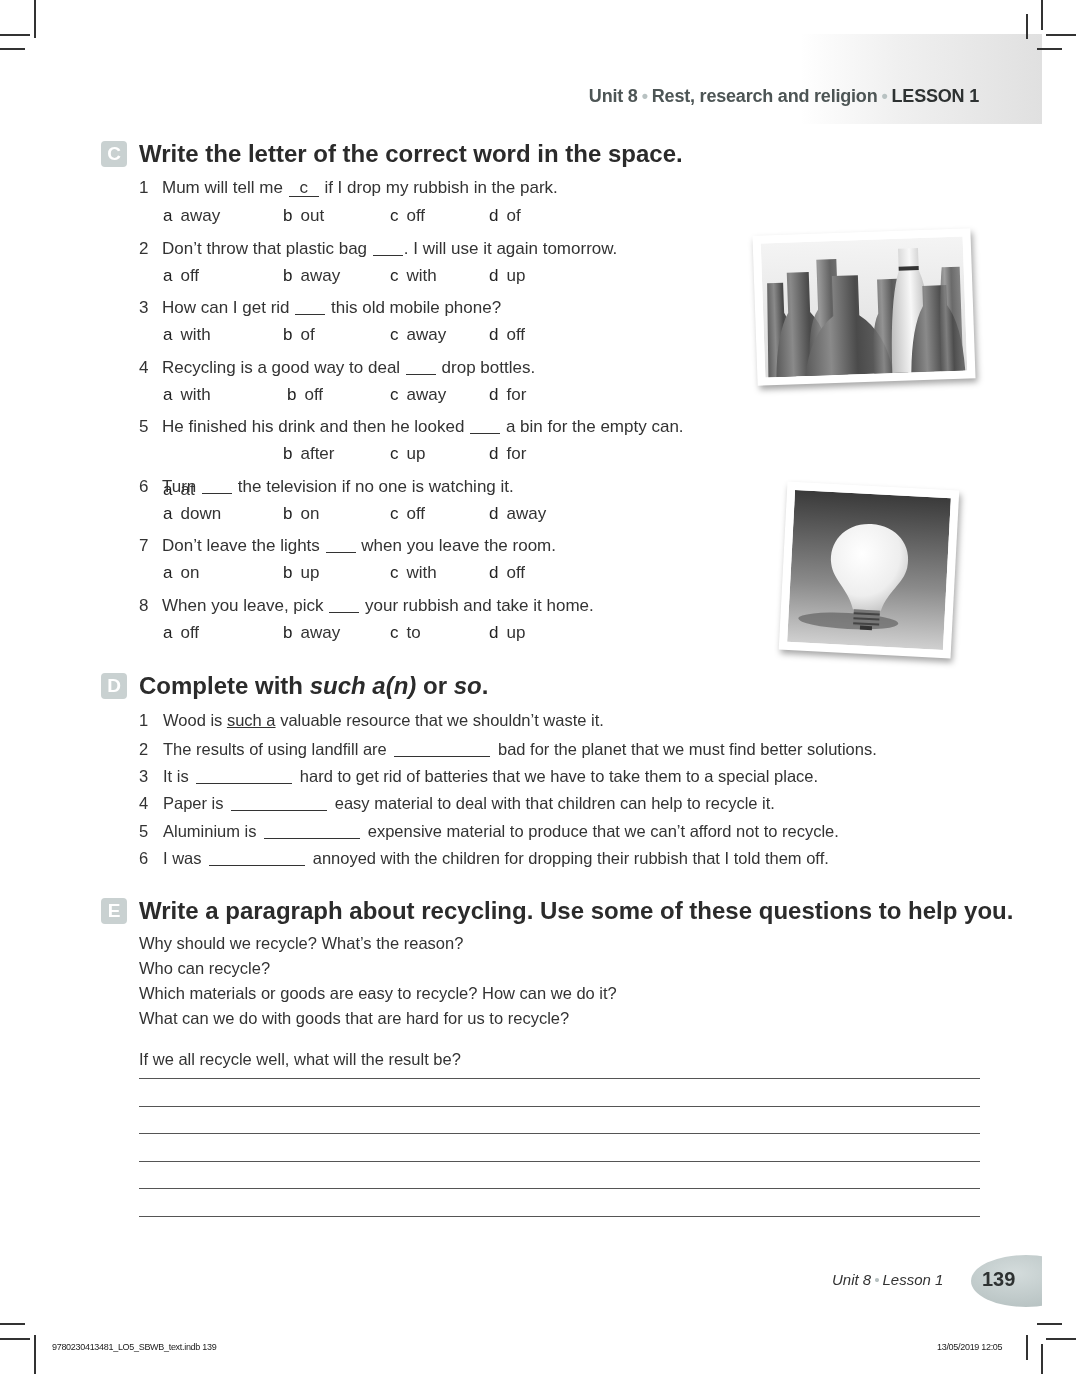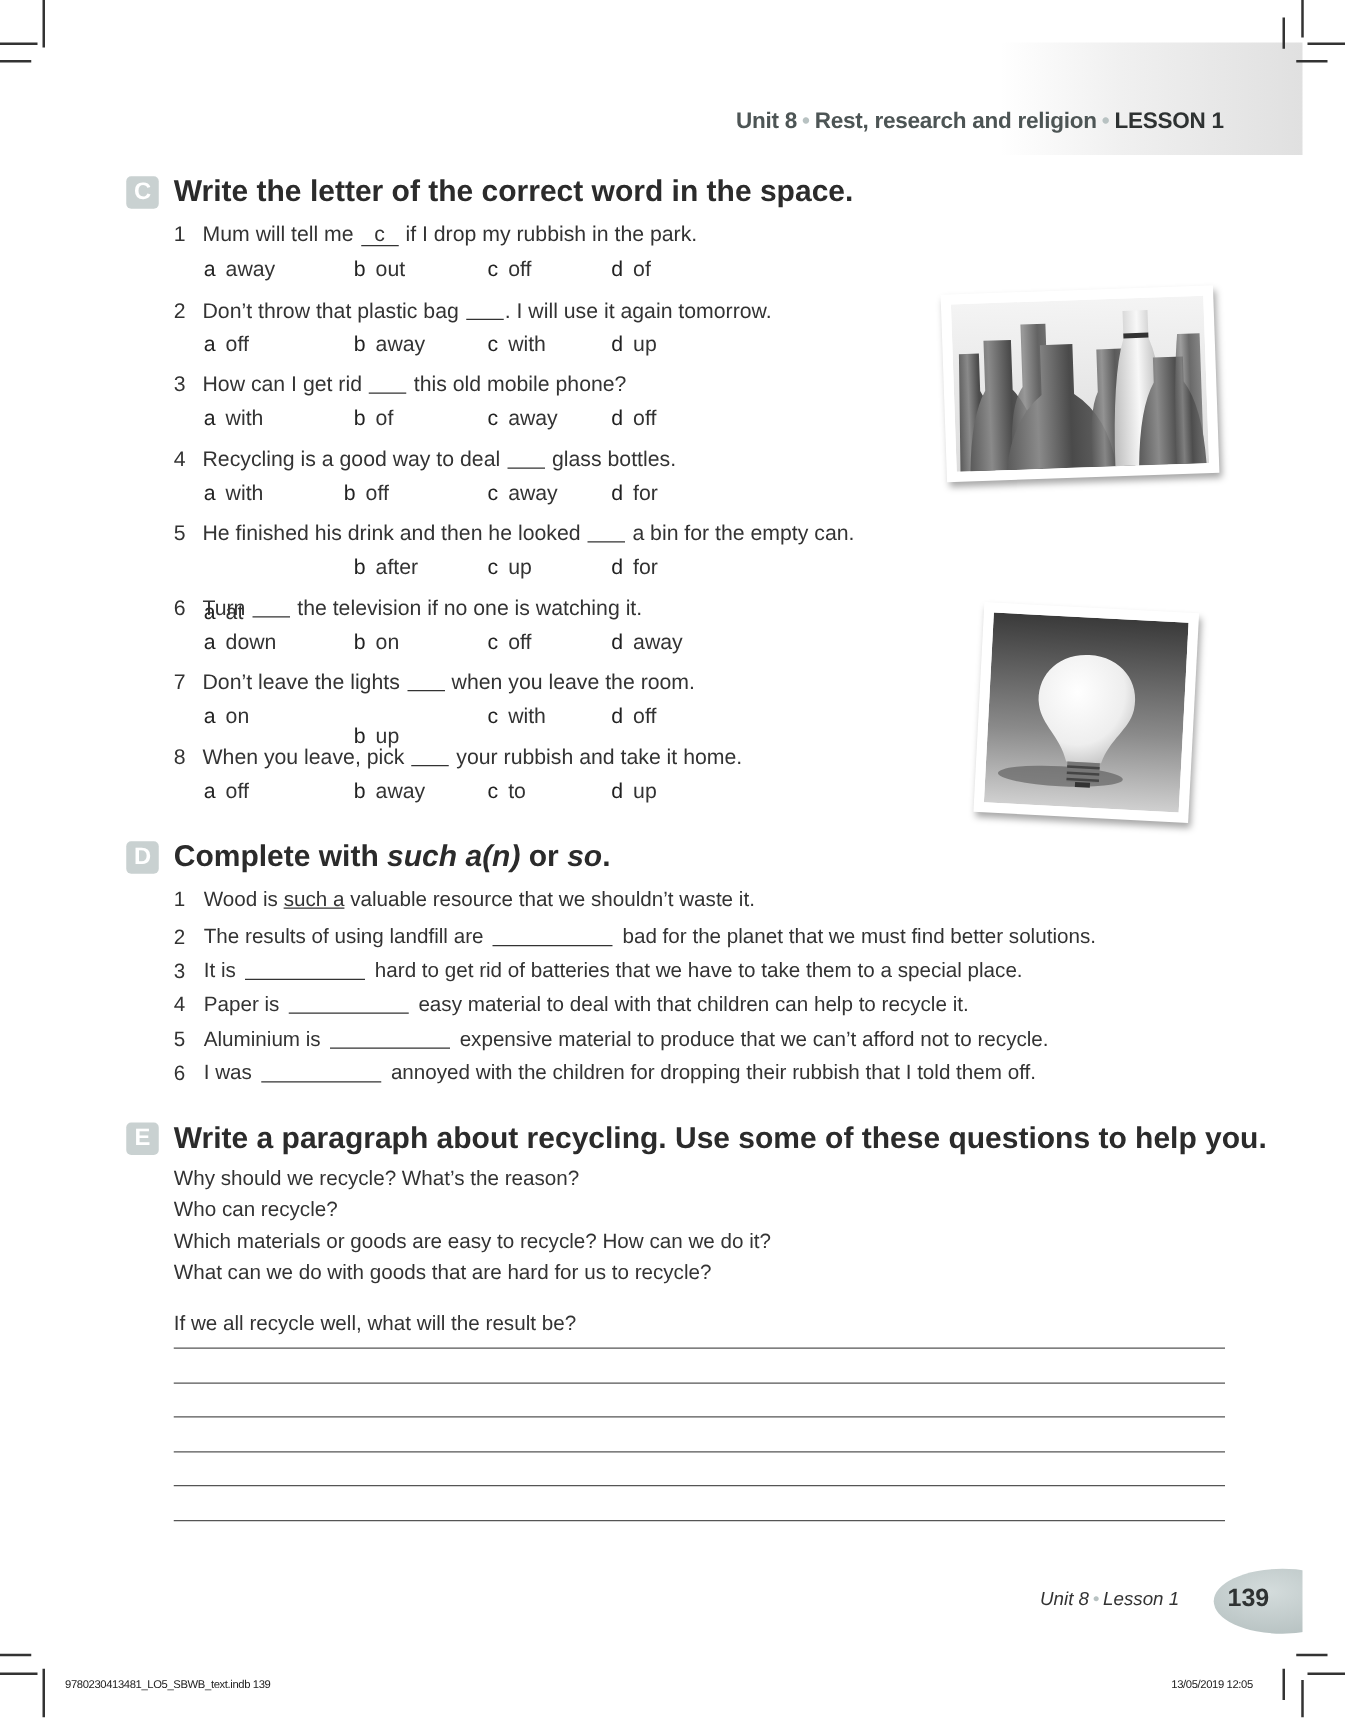--- a/index.html
+++ b/index.html
@@ -105,45 +105,45 @@
       <span class="opt" style="left: 227px;"><span class="l">c</span><span>with</span></span>
       <span class="opt" style="left: 326px;"><span class="l">d</span><span>up</span></span>
     </div>
     <div class="q" style="top: 297px;"><span class="num">3</span><span>How can I get rid</span> <span class="blank"></span> <span>this old mobile phone?</span></div>
     <div class="opts" style="top: 325px;">
       <span class="opt" style="left: 0px;"><span class="l">a</span><span>with</span></span>
       <span class="opt" style="left: 120px;"><span class="l">b</span><span>of</span></span>
       <span class="opt" style="left: 227px;"><span class="l">c</span><span>away</span></span>
       <span class="opt" style="left: 326px;"><span class="l">d</span><span>off</span></span>
     </div>
-    <div class="q" style="top: 357px;"><span class="num">4</span><span>Recycling is a good way to deal</span> <span class="blank"></span> <span>glass bottles.</span></div>
+    <div class="q" style="top: 357px;"><span class="num">4</span><span>Recycling is a good way to deal</span> <span class="blank"></span> <span>drop bottles.</span></div>
     <div class="opts" style="top: 385px;">
       <span class="opt" style="left: 0px;"><span class="l">a</span><span>with</span></span>
-      <span class="opt" style="left: 112px;"><span class="l">b</span><span>off</span></span>
+      <span class="opt" style="left: 124px;"><span class="l">b</span><span>off</span></span>
       <span class="opt" style="left: 227px;"><span class="l">c</span><span>away</span></span>
       <span class="opt" style="left: 326px;"><span class="l">d</span><span>for</span></span>
     </div>
     <div class="q" style="top: 416px;"><span class="num">5</span><span>He finished his drink and then he looked</span> <span class="blank"></span> <span>a bin for the empty can.</span></div>
     <div class="opts" style="top: 444px;">
       <span class="opt" style="left: 0px; margin-top: 36px;"><span class="l">a</span><span>at</span></span>
       <span class="opt" style="left: 120px;"><span class="l">b</span><span>after</span></span>
       <span class="opt" style="left: 227px;"><span class="l">c</span><span>up</span></span>
       <span class="opt" style="left: 326px;"><span class="l">d</span><span>for</span></span>
     </div>
     <div class="q" style="top: 476px;"><span class="num">6</span><span>Turn</span> <span class="blank"></span> <span>the television if no one is watching it.</span></div>
     <div class="opts" style="top: 504px;">
       <span class="opt" style="left: 0px;"><span class="l">a</span><span>down</span></span>
       <span class="opt" style="left: 120px;"><span class="l">b</span><span>on</span></span>
       <span class="opt" style="left: 227px;"><span class="l">c</span><span>off</span></span>
       <span class="opt" style="left: 326px;"><span class="l">d</span><span>away</span></span>
     </div>
     <div class="q" style="top: 535px;"><span class="num">7</span><span>Don’t leave the lights</span> <span class="blank"></span> <span>when you leave the room.</span></div>
     <div class="opts" style="top: 563px;">
       <span class="opt" style="left: 0px;"><span class="l">a</span><span>on</span></span>
-      <span class="opt" style="left: 120px; margin-top: 16px;"><span class="l">b</span><span>up</span></span>
+      <span class="opt" style="left: 120px;"><span class="l">b</span><span>up</span></span>
       <span class="opt" style="left: 227px;"><span class="l">c</span><span>with</span></span>
       <span class="opt" style="left: 326px;"><span class="l">d</span><span>off</span></span>
     </div>
     <div class="q" style="top: 595px;"><span class="num">8</span><span>When you leave, pick</span> <span class="blank"></span> <span>your rubbish and take it home.</span></div>
     <div class="opts" style="top: 623px;">
       <span class="opt" style="left: 0px;"><span class="l">a</span><span>off</span></span>
       <span class="opt" style="left: 120px;"><span class="l">b</span><span>away</span></span>
       <span class="opt" style="left: 227px;"><span class="l">c</span><span>to</span></span>
       <span class="opt" style="left: 326px;"><span class="l">d</span><span>up</span></span>
     </div>

